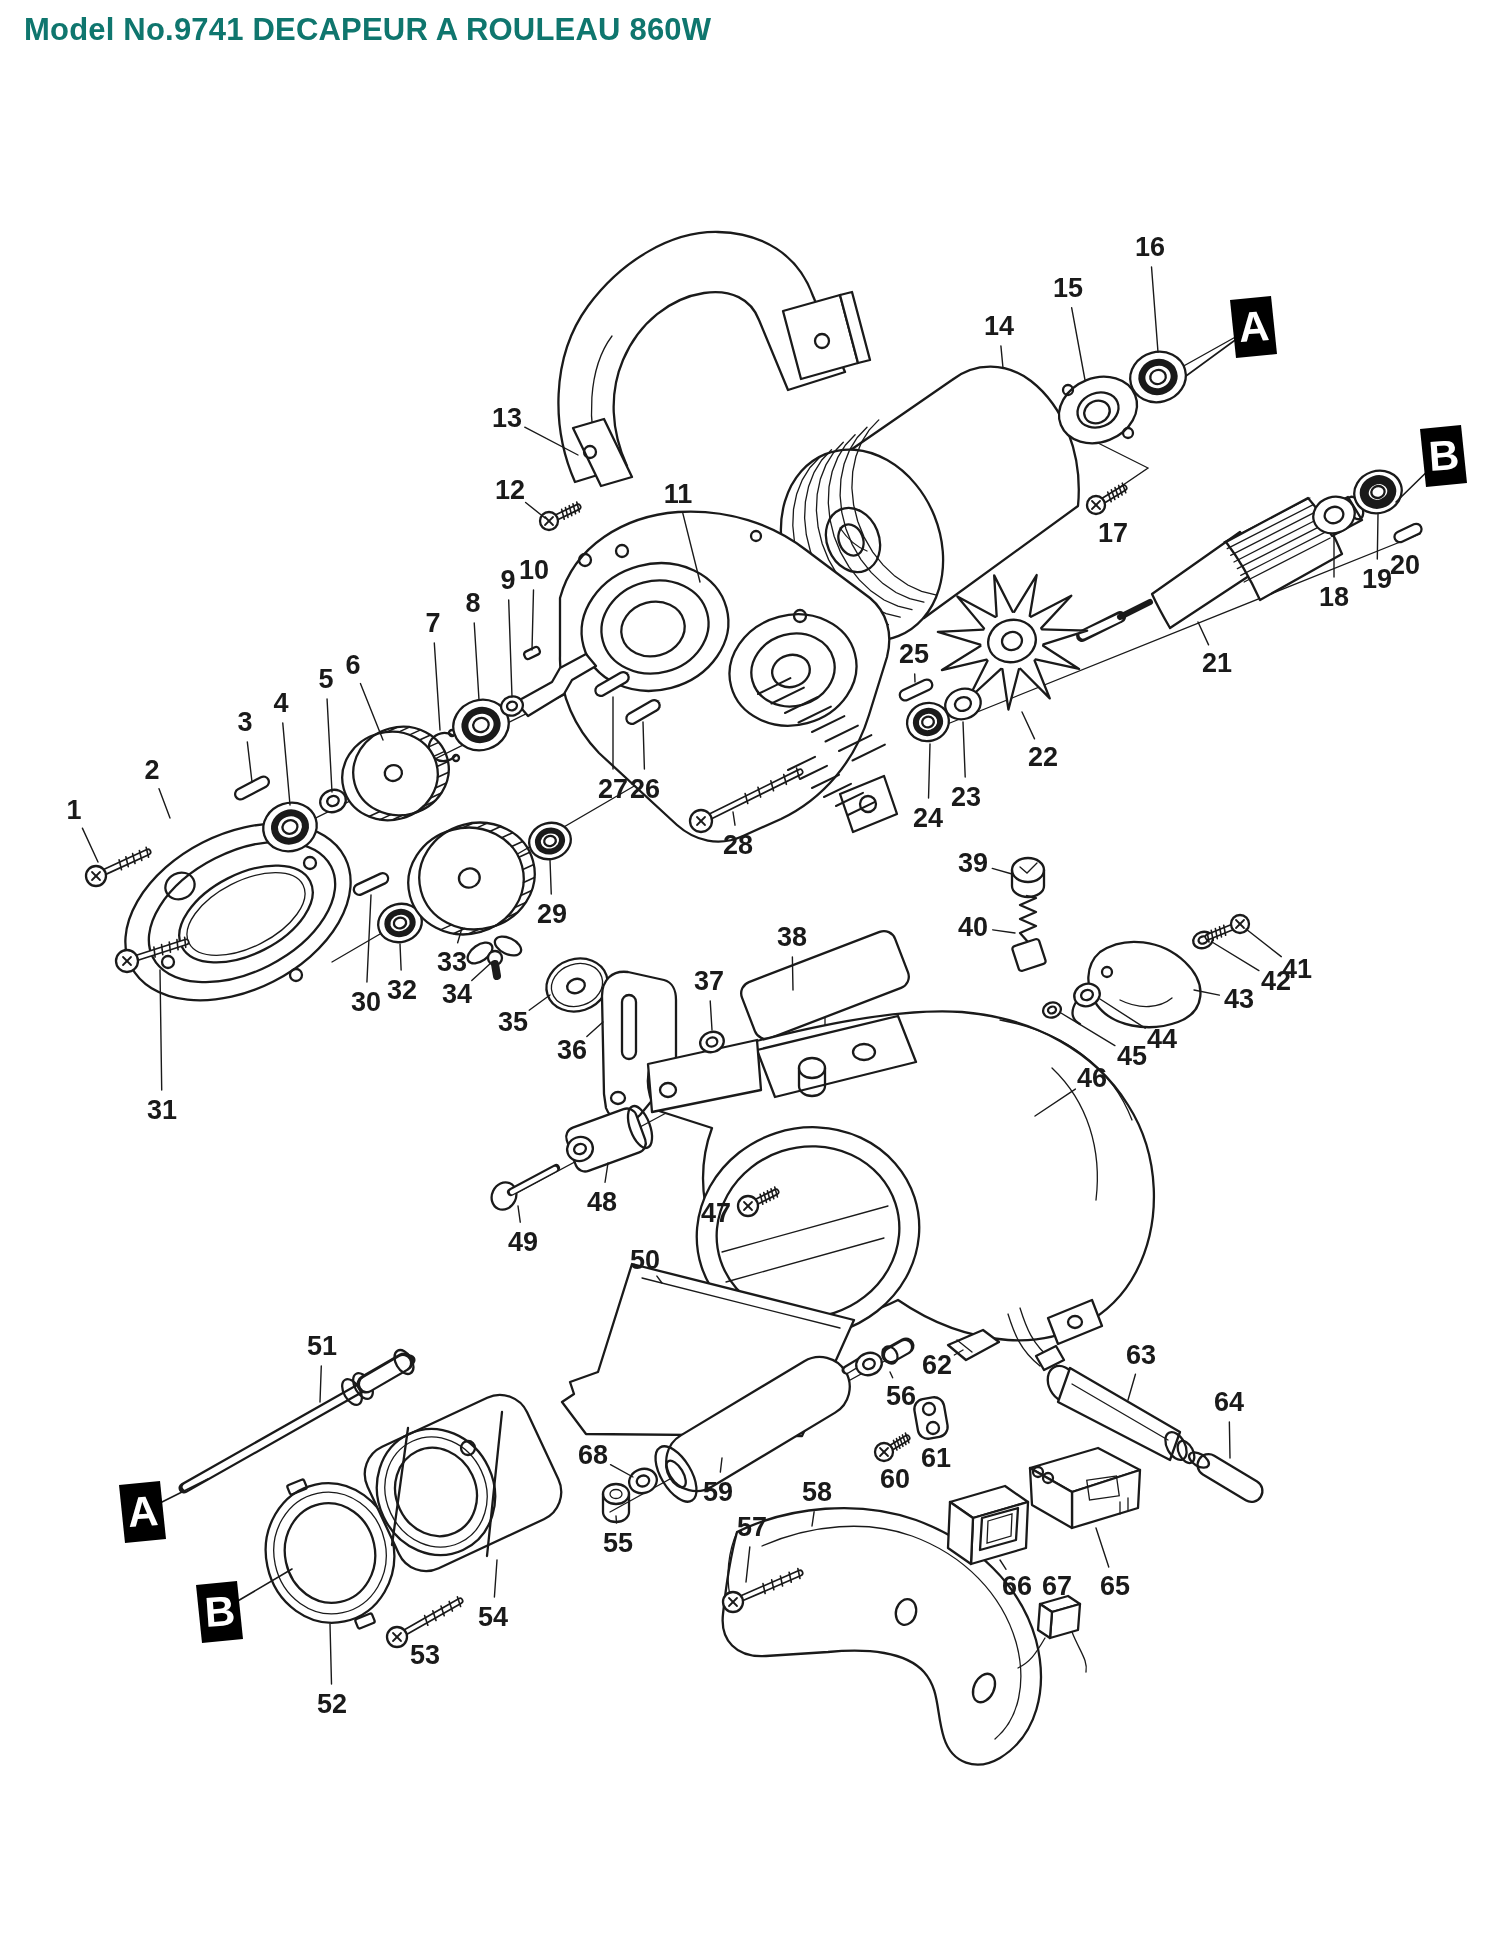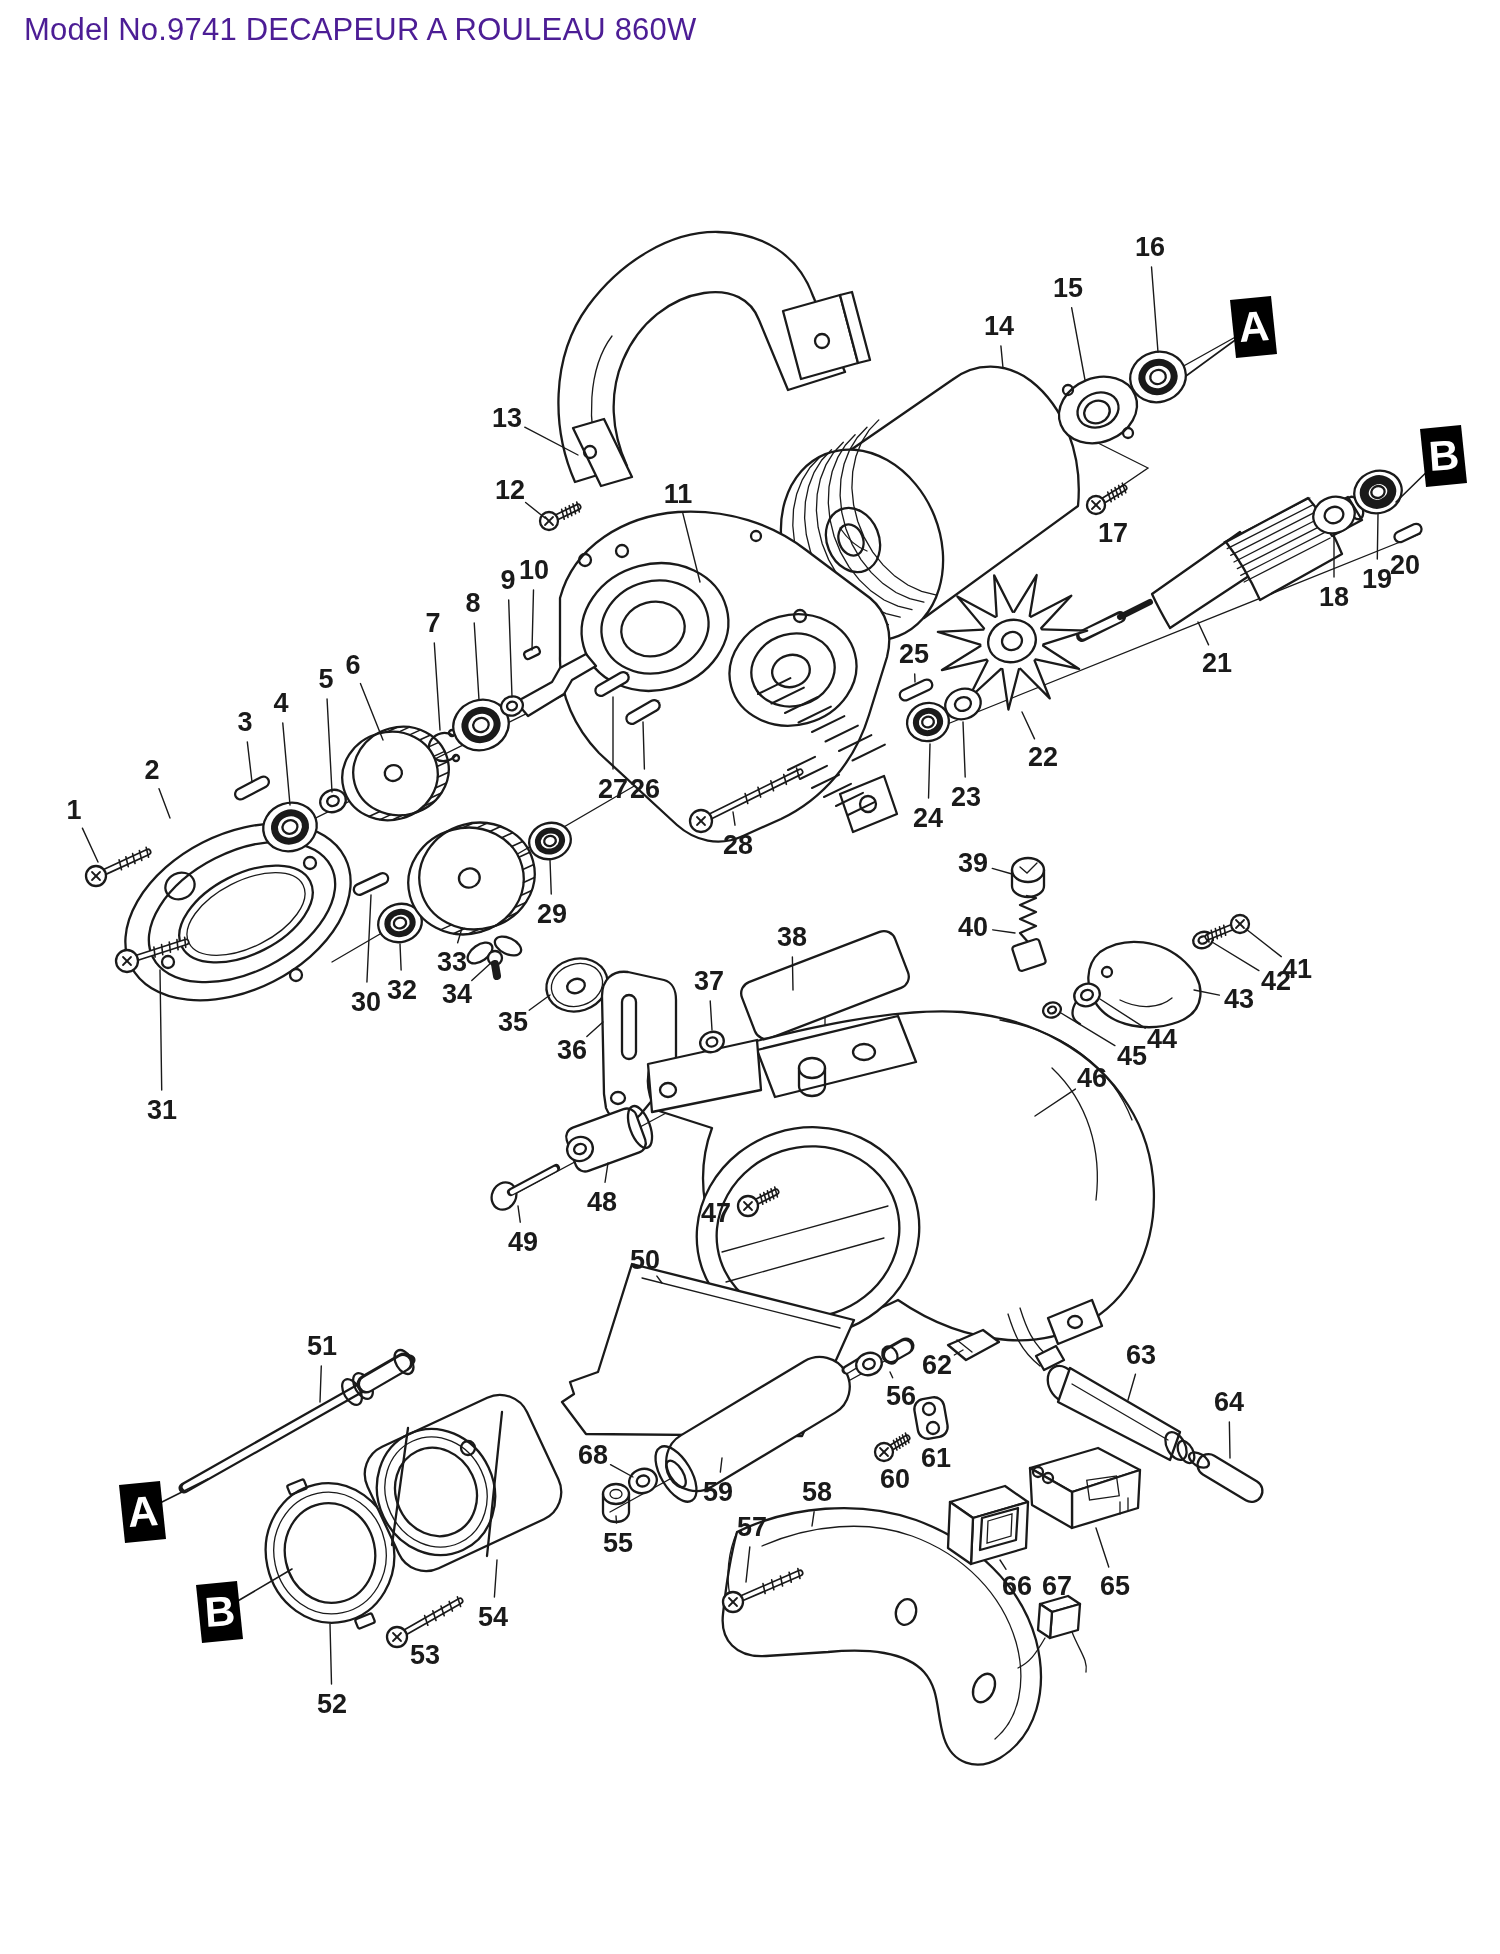--- a/index.html
+++ b/index.html
@@ -1,19 +1,19 @@
 <!DOCTYPE html>
 <html style="--ink: #1a1a1a;"><head>
 <meta charset="utf-8">
 <style>
   :root { --ink:#1a1a1a; }
   html,body{margin:0;padding:0;background:#fff;}
   body{width:1500px;height:1954px;position:relative;font-family:"Liberation Sans",sans-serif;}
-  .page-title{position:absolute;left:24px;top:12px;font-size:31px;font-weight:400;
-    color:#4c1d95;letter-spacing:.2px;white-space:nowrap;margin:0;}
+  .page-title{position:absolute;left:24px;top:12px;font-size:31px;font-weight:700;
+    color:#0f766e;letter-spacing:.2px;white-space:nowrap;margin:0;}
   svg{position:absolute;left:0;top:0;}
   .s{fill:none;stroke:var(--ink);stroke-width:2.3;stroke-linecap:round;stroke-linejoin:round;}
   .f{fill:#fff;stroke:var(--ink);stroke-width:2.3;stroke-linecap:round;stroke-linejoin:round;}
   .t{fill:none;stroke:var(--ink);stroke-width:1.3;stroke-linecap:round;}
   .wh{fill:none;stroke:#fff;stroke-linecap:round;}
   .ink{fill:none;stroke:var(--ink);stroke-linecap:round;}
   .lbl{font-family:"Liberation Sans",sans-serif;font-size:27px;font-weight:bold;fill:var(--ink);}
   .badge-letter{font-family:"Liberation Sans",sans-serif;font-size:42px;font-weight:bold;}
 </style>
 </head>

